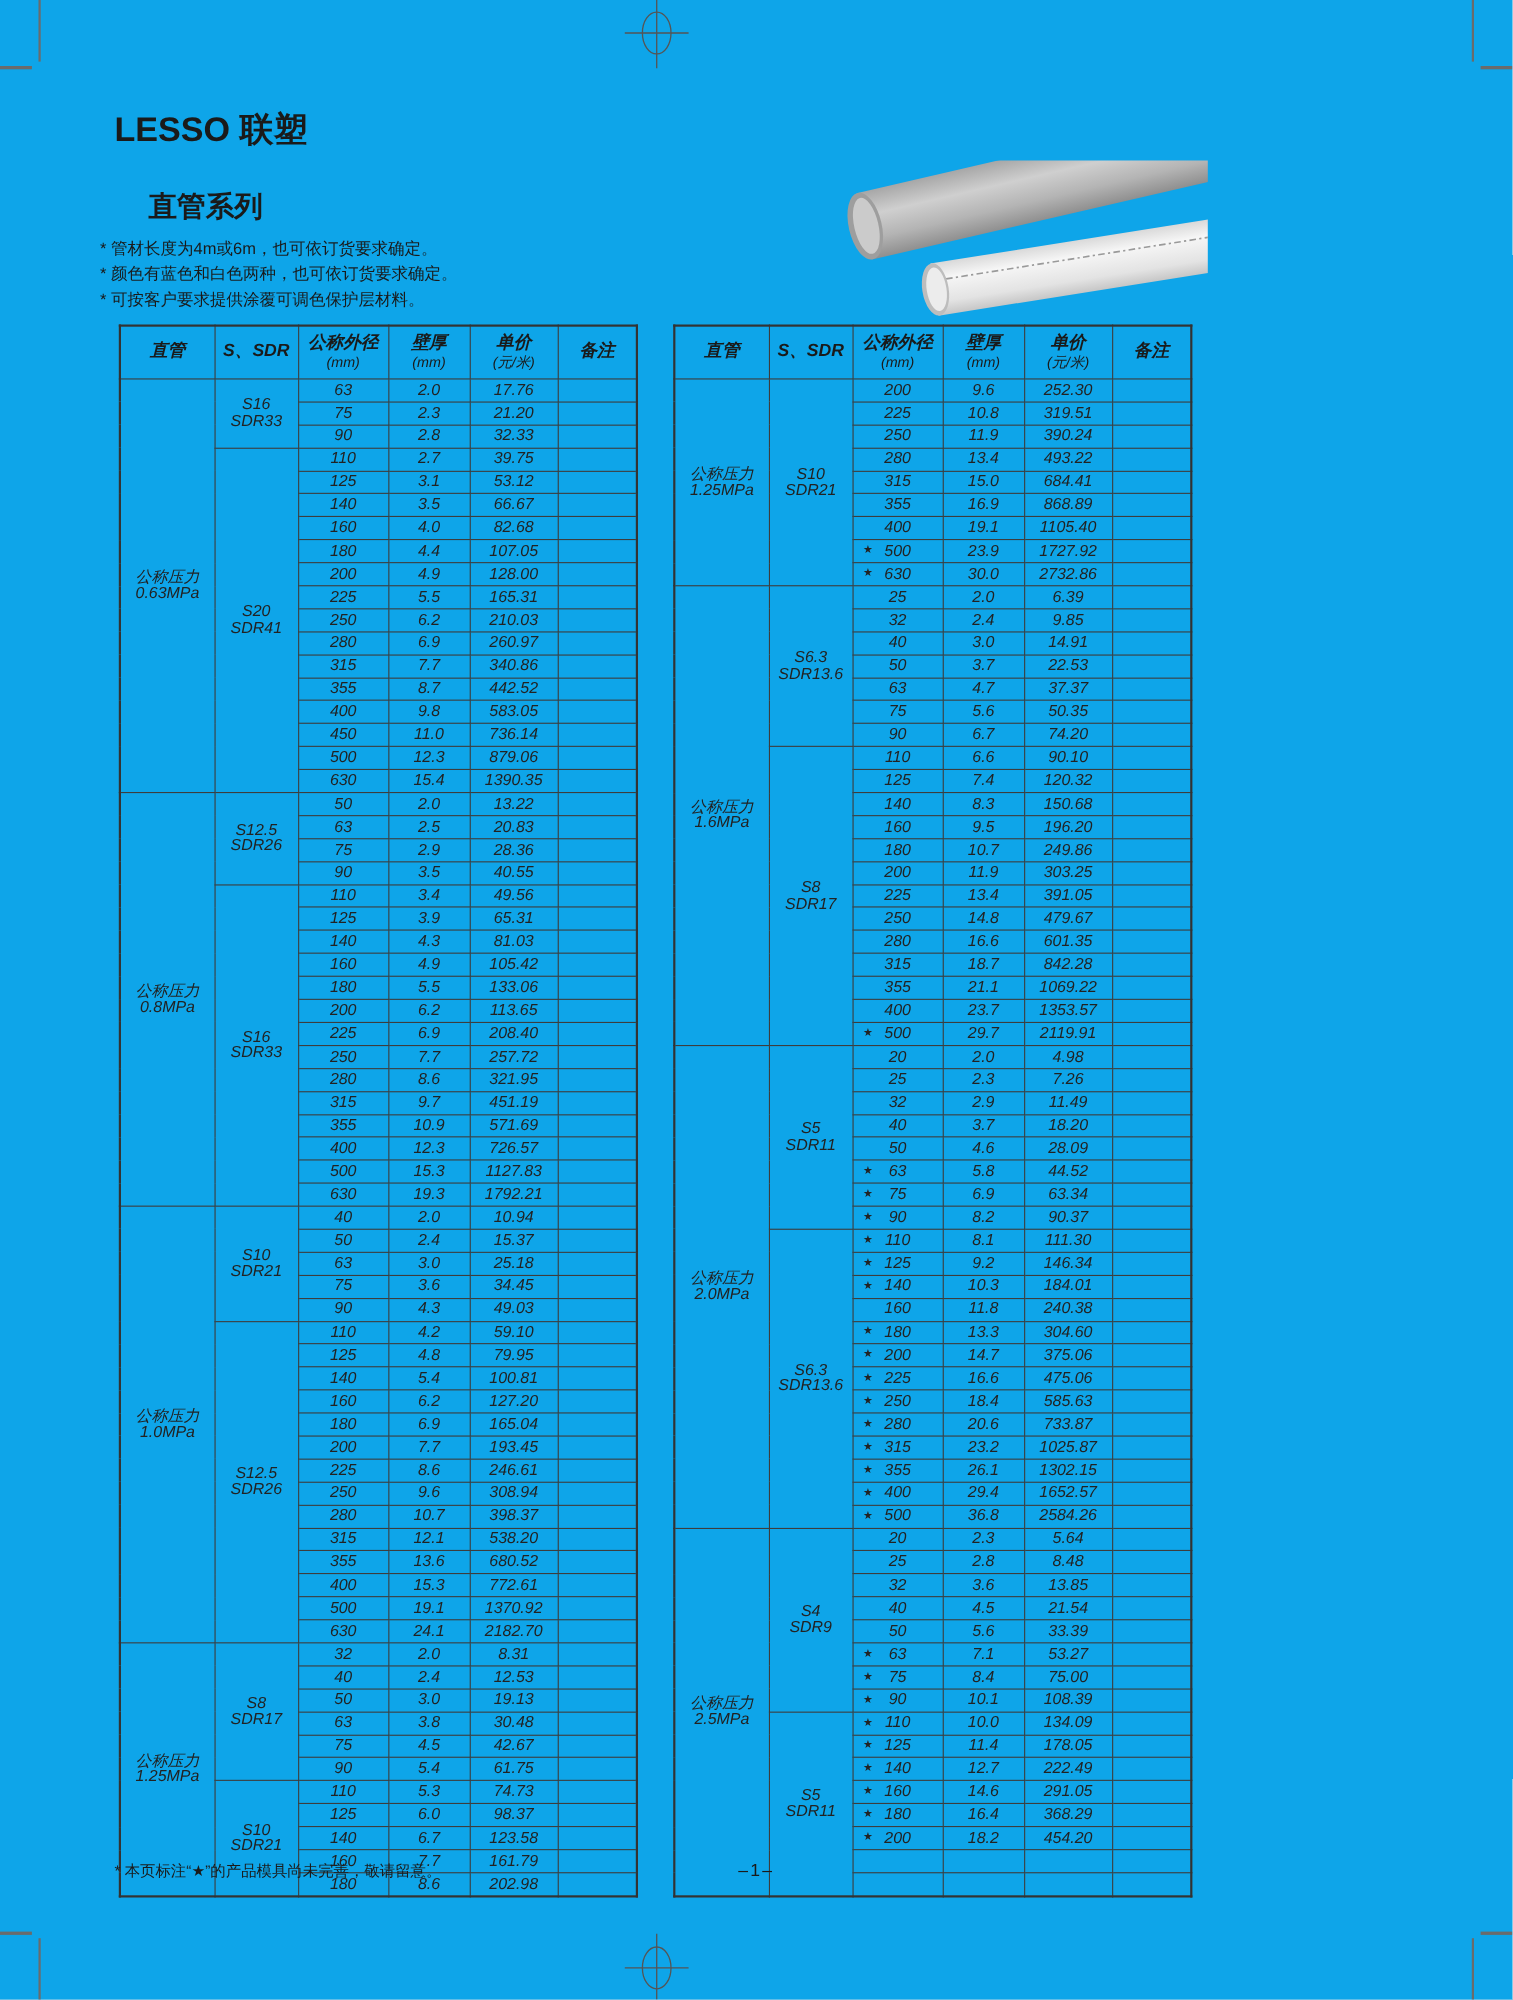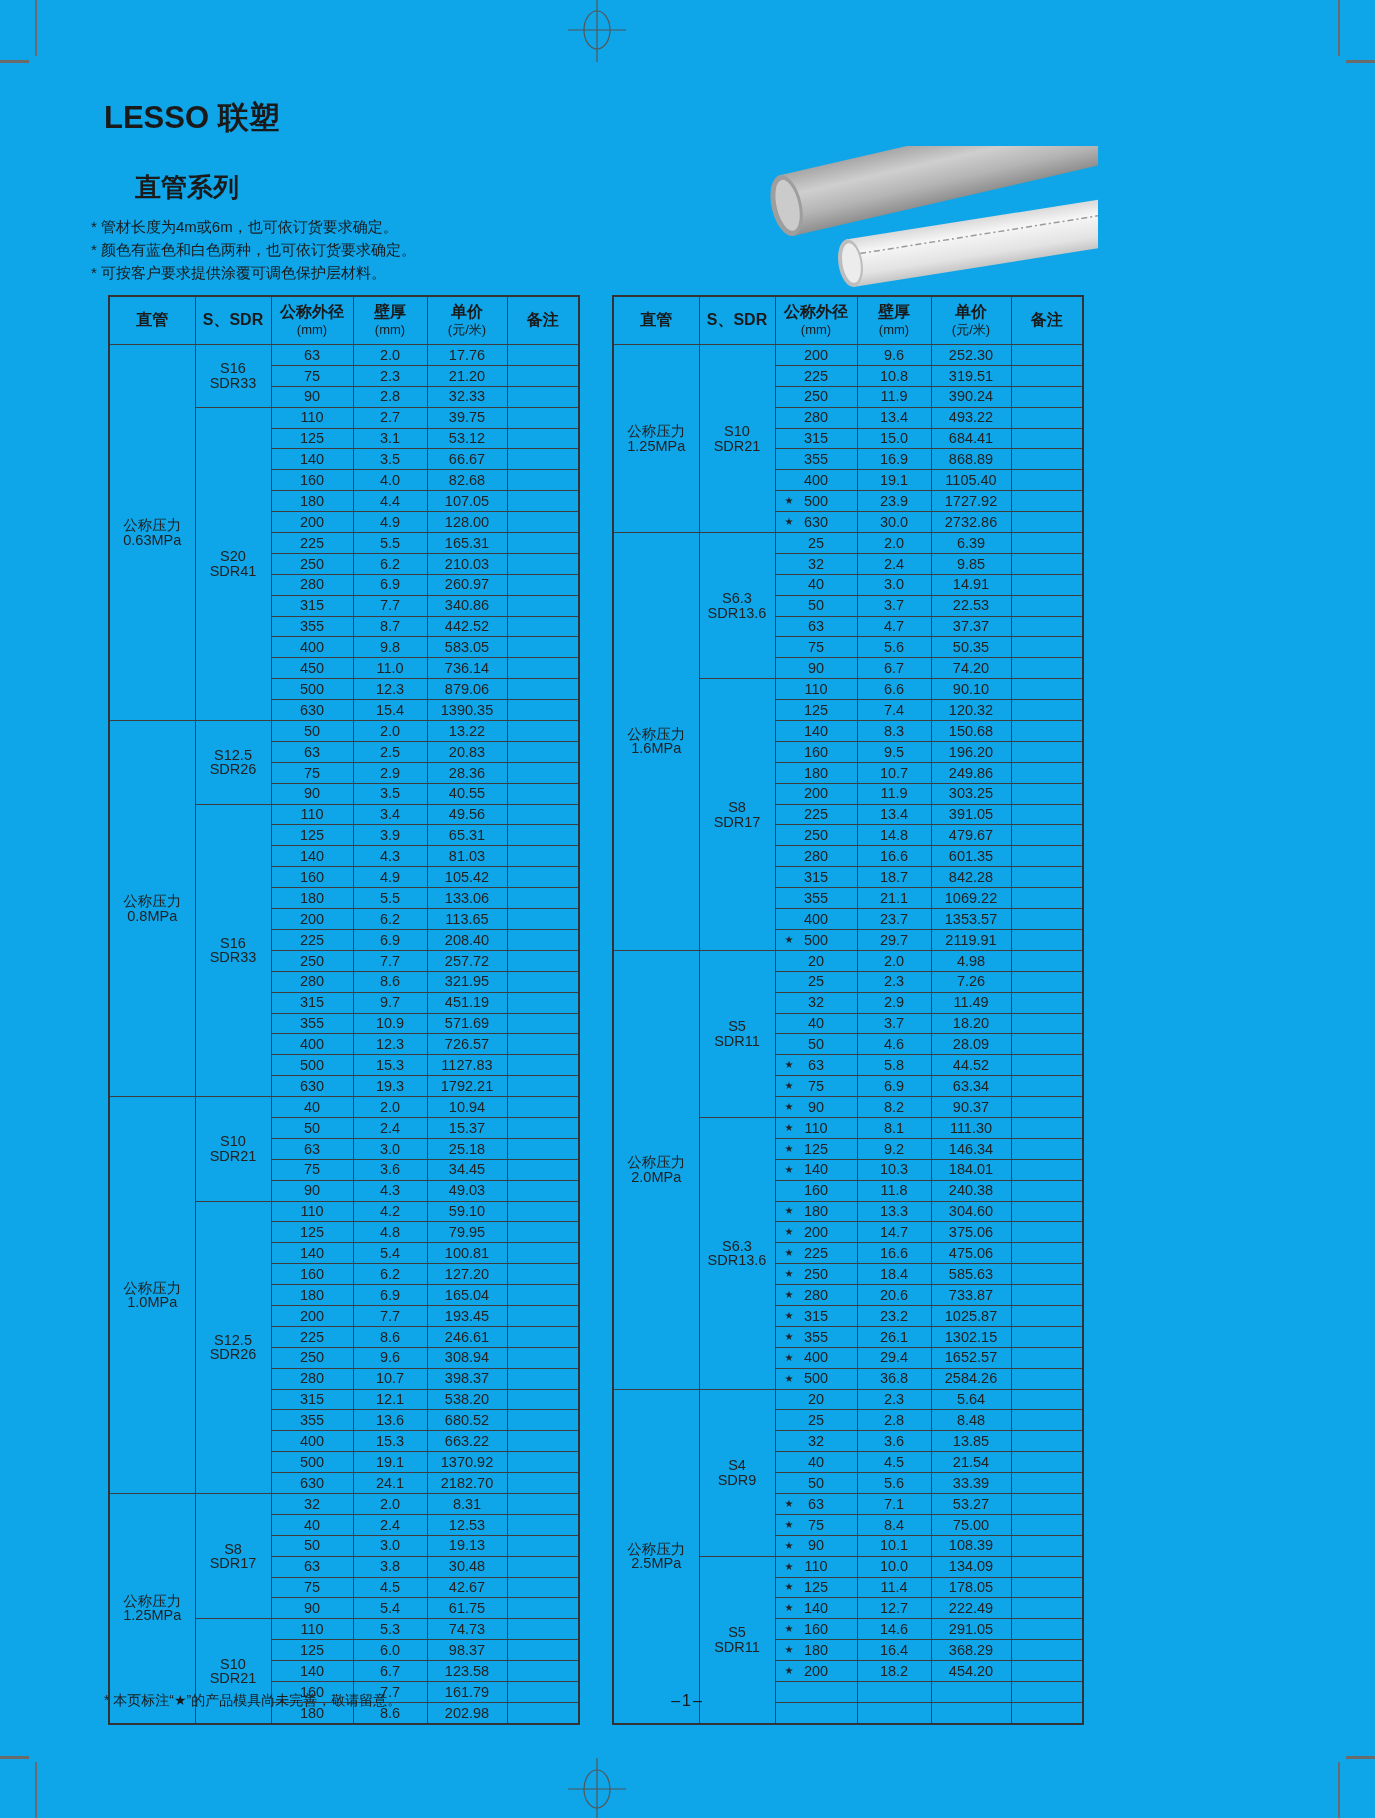--- a/index.html
+++ b/index.html
@@ -17,21 +17,21 @@
         color:#ffffff;font-weight:bold;font-size:21px;display:flex;align-items:center;
         justify-content:flex-end;padding-right:14px;box-sizing:border-box;letter-spacing:1px;}
   .section-title{position:absolute;left:104px;top:170px;font-size:26px;font-weight:bold;margin-left:31px;}
   .notes{position:absolute;left:91px;top:215px;font-size:15px;line-height:23px;}
   .notes div{white-space:nowrap;}
 
   
   .pipes{position:absolute;left:758px;top:146px;width:340px;height:146px;}
 
   
-  .table-wrap{position:absolute;top:295px;}
+  .table-wrap{position:absolute;top:295px;font-style:italic;}
   .tw-left{left:108px;}
   .tw-right{left:612px;}
   table.price-table{border-collapse:collapse;table-layout:fixed;width:470px;}
   table.price-table th,table.price-table td{border:1.5px solid #3d3d3d;text-align:center;
         padding:0;overflow:hidden;}
   table.price-table{border:2px solid #333;}
   table.price-table thead th{height:47px;font-size:16px;font-weight:bold;line-height:1.15;}
   table.price-table thead .unit{display:block;font-size:13px;font-weight:normal;margin-top:1px;}
   table.price-table tbody td{height:19.9px;font-size:14.5px;line-height:1;color:#222;}
   td.pressure-cell{font-size:16px;line-height:1.4;}
@@ -472,21 +472,21 @@
           </tr>
           <tr>
             <td class="od-cell"><span>355</span></td>
             <td>13.6</td>
             <td>680.52</td>
             <td></td>
           </tr>
           <tr>
             <td class="od-cell"><span>400</span></td>
             <td>15.3</td>
-            <td>663.22</td>
+            <td>772.61</td>
             <td></td>
           </tr>
           <tr>
             <td class="od-cell"><span>500</span></td>
             <td>19.1</td>
             <td>1370.92</td>
             <td></td>
           </tr>
           <tr>
             <td class="od-cell"><span>630</span></td>

